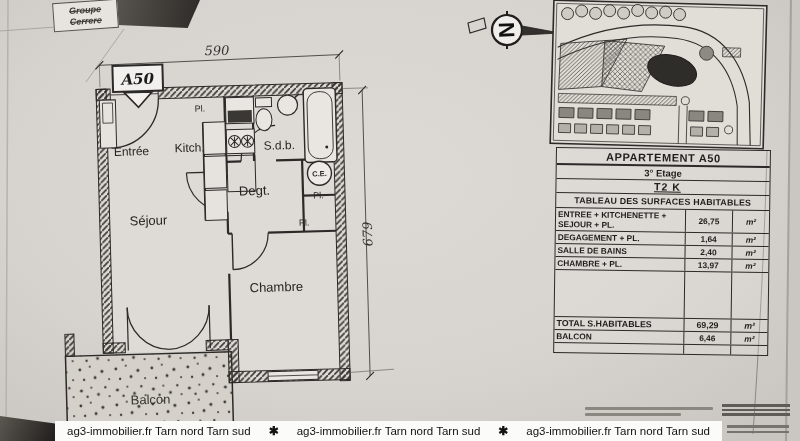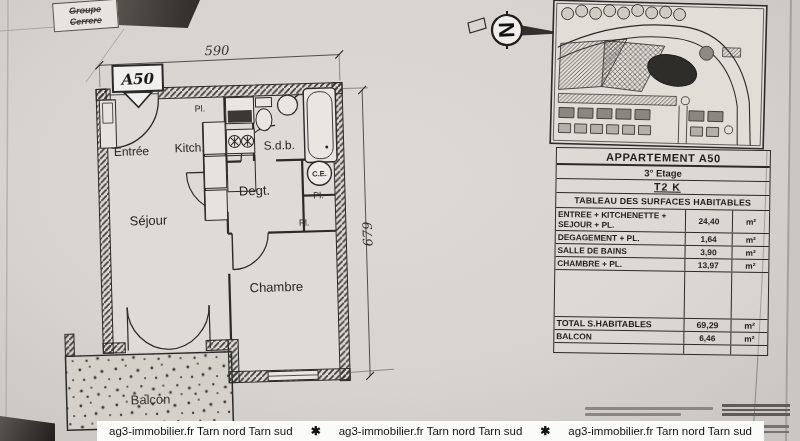--- a/index.html
+++ b/index.html
@@ -35,30 +35,30 @@
   .p-row{border-bottom:1px solid #2b2a28;text-align:center;}
   .p-title{font-size:11px;font-weight:bold;letter-spacing:.6px;padding:2px 0 1px;border-bottom:2px double #2b2a28;}
   .p-floor{font-size:9.5px;font-weight:bold;padding:1px 0;}
   .p-type{font-size:10.5px;font-weight:bold;padding:0 0 1px;}
   .p-type span{text-decoration:underline;letter-spacing:1px;margin-left:9px;}
   .p-tabletitle{font-size:8.8px;font-weight:bold;padding:2px 0;letter-spacing:.2px;border-bottom:1.5px solid #2b2a28;}
   .t-row{display:flex;border-bottom:1px solid #2b2a28;font-size:8.3px;font-weight:bold;}
   .t-row:last-child{border-bottom:none;}
   .c-label{width:61%;padding:1px 2px;box-sizing:border-box;}
   .c-val{width:22%;border-left:1px solid #2b2a28;display:flex;align-items:center;justify-content:center;}
-  .c-unit{width:17%;border-left:1px solid #2b2a28;display:flex;align-items:center;justify-content:center;}
+  .c-unit{width:17%;border-left:1px solid #2b2a28;display:flex;align-items:center;justify-content:center;font-style:italic;}
   .t-spacer{height:46px;}
   .t-total{font-size:8.8px;}
   .t-bottom{height:9px;}
 
   
   .band{
     position:absolute;left:55px;top:421px;width:667px;height:20px;box-sizing:border-box;
     background:#fbfbf9;display:flex;align-items:center;justify-content:space-between;
-    padding:0 12px;font-size:11.5px;color:#121212;white-space:nowrap;margin-left:42px;
+    padding:0 12px;font-size:11.5px;color:#121212;white-space:nowrap;
   }
   .band .sep{font-size:12px;font-weight:bold;}
   .darkcorner{
     position:absolute;left:0;top:416px;width:55px;height:25px;
     background:linear-gradient(115deg,#5b5751,#201e1c);
     clip-path:polygon(0 0,100% 30%,100% 100%,0 100%);
   }
 
   
   .fineprint{position:absolute;filter:blur(0.7px);}
@@ -282,31 +282,31 @@
 
   
   <div class="panel">
     <div class="p-row p-title">APPARTEMENT A50</div>
     <div class="p-row p-floor">3° Etage</div>
     <div class="p-row p-type"><span>T2 K</span></div>
     <div class="p-row p-tabletitle">TABLEAU DES SURFACES HABITABLES</div>
 
     <div class="t-row">
       <div class="c-label">ENTREE + KITCHENETTE + SEJOUR + PL.</div>
-      <div class="c-val">24,40</div>
+      <div class="c-val">26,75</div>
       <div class="c-unit">m²</div>
     </div>
     <div class="t-row">
       <div class="c-label">DEGAGEMENT + PL.</div>
       <div class="c-val">1,64</div>
       <div class="c-unit">m²</div>
     </div>
     <div class="t-row">
       <div class="c-label">SALLE DE BAINS</div>
-      <div class="c-val">3,90</div>
+      <div class="c-val">2,40</div>
       <div class="c-unit">m²</div>
     </div>
     <div class="t-row">
       <div class="c-label">CHAMBRE + PL.</div>
       <div class="c-val">13,97</div>
       <div class="c-unit">m²</div>
     </div>
 
     <div class="t-row t-spacer">
       <div class="c-label"></div>

